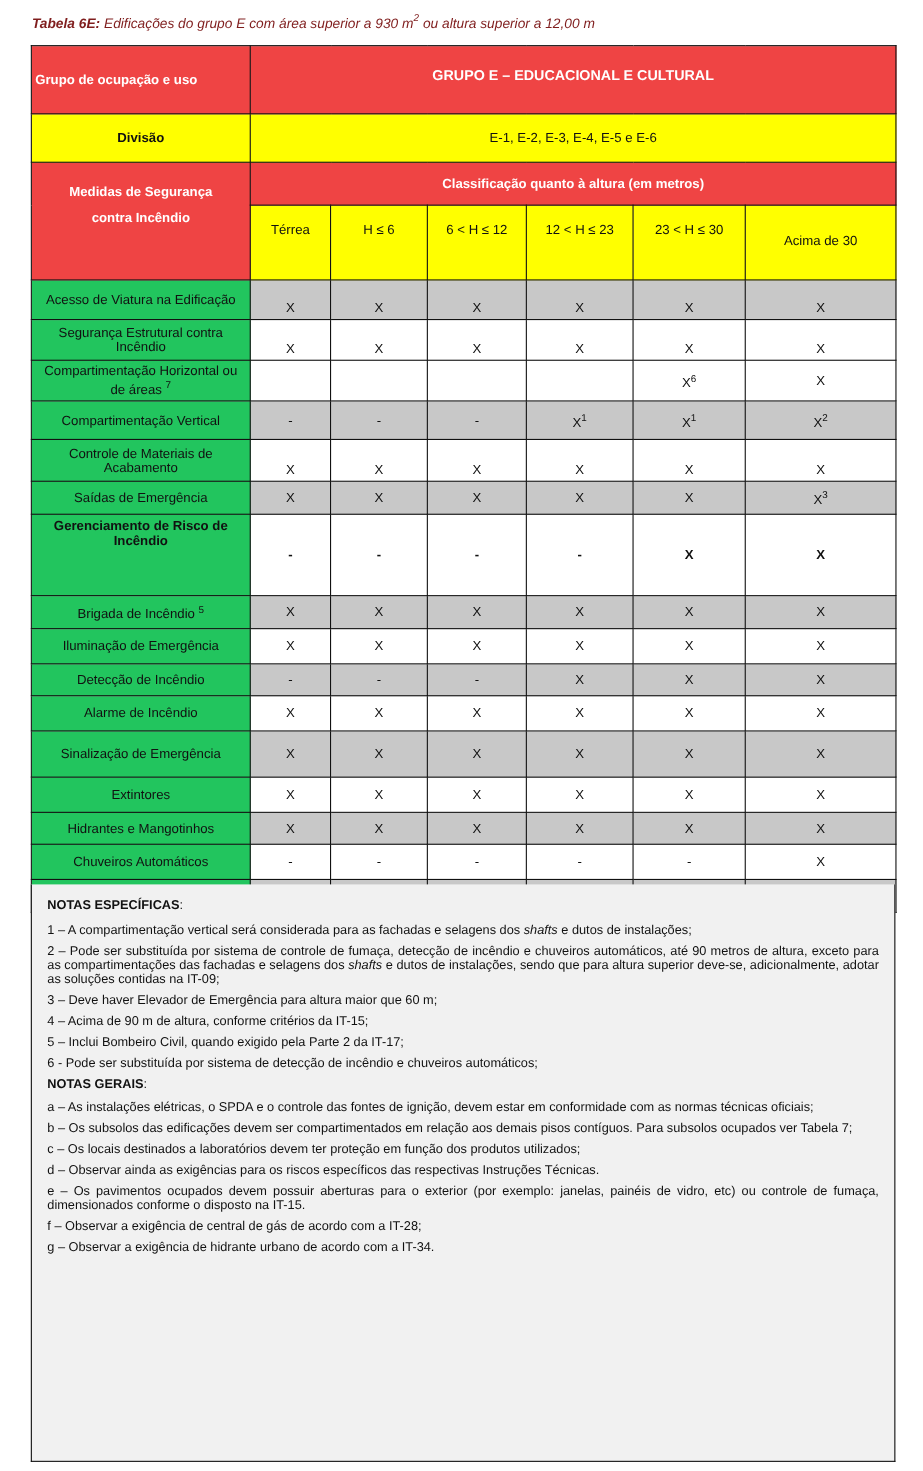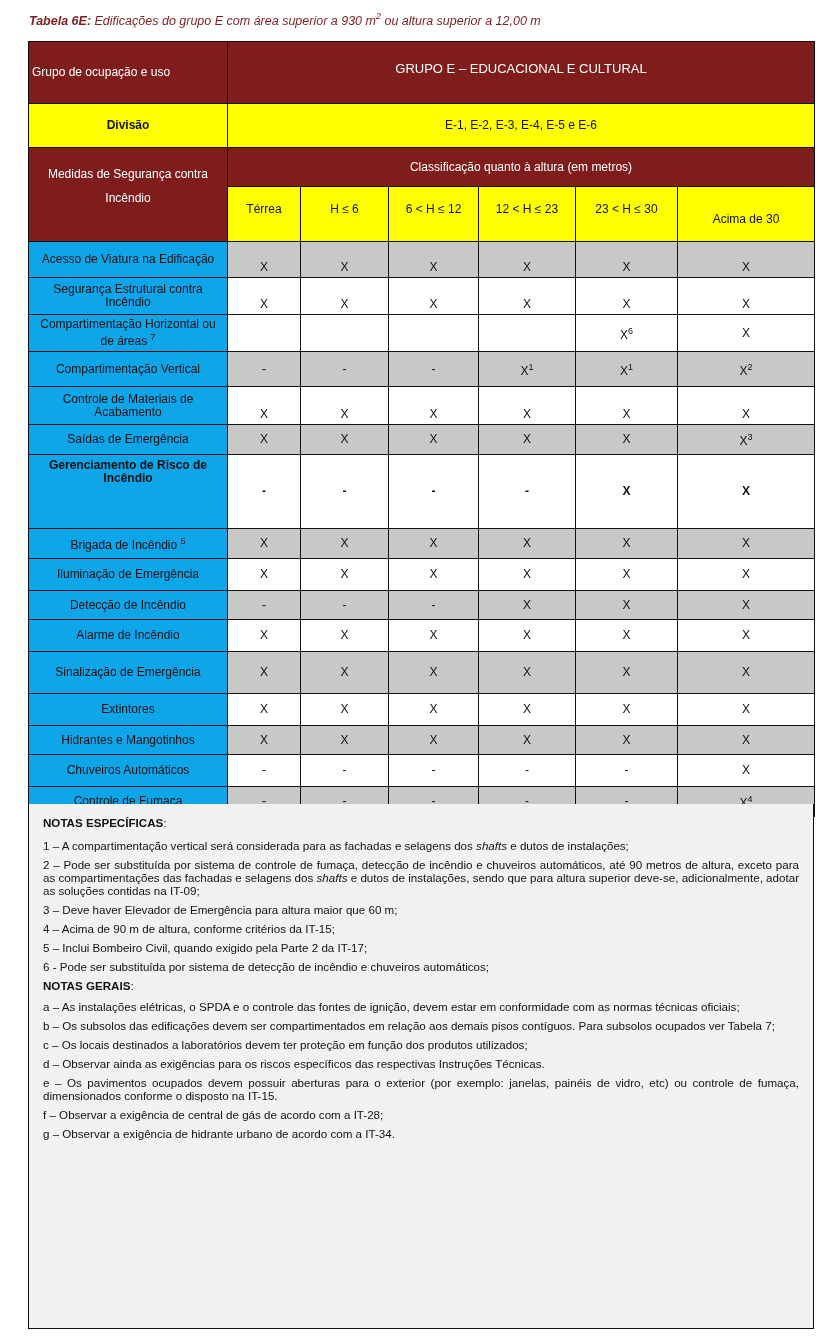--- a/index.html
+++ b/index.html
@@ -3,23 +3,23 @@
 <meta charset="utf-8">
 <style>
   html, body { margin: 0; padding: 0; background: #ffffff; }
   body { width: 839px; height: 1337px; position: relative; overflow: hidden;
          font-family: "Liberation Sans", sans-serif; color: #000; }
   .title { position: absolute; left: 29px; top: 12px; font-size: 12.5px; font-style: italic; color: #7f1d1d; white-space: nowrap; }
   .title b { font-weight: bold; }
   .title sup { font-size: 9px; position: relative; top: -1px; }
   table.main { position: absolute; left: 28px; top: 41px; border-collapse: collapse; table-layout: fixed; width: 786px; }
   table.main td { border: 1.5px solid #111; padding: 0; text-align: center; vertical-align: middle; font-size: 12px; line-height: 13px; }
-  .hdr-red { background: #7f1d1d; color: #fff; font-weight: normal; }
+  .hdr-red { background: #ef4444; color: #fff; font-weight: bold; }
   .hdr-yel { background: #ffff00; color: #111; }
-  .lbl { background: #0ea5e9; color: #111; }
+  .lbl { background: #22c55e; color: #111; }
   .gray td.v { background: #c8c8c8; }
   .white td.v { background: #ffffff; }
   td.v { font-size: 13px; color: #111; }
   td.v.bottom { vertical-align: bottom; padding-bottom: 3px; }
   td.v sup { font-size: 9px; }
   .notes { position: absolute; left: 28px; top: 804px; width: 784px; height: 524px; background: #f1f1f1;
            border-left: 1.5px solid #111; border-right: 1.5px solid #111; border-bottom: 1.5px solid #111; }
   .notes .inner { padding: 12px 14px 0 14px; font-size: 11.6px; color: #111; line-height: 13px; }
   .notes .heading { font-weight: bold; margin: 0 0 10px 0; }
   .notes p { margin: 0 0 6px 0; text-align: justify; }
@@ -49,21 +49,21 @@
       <td class="hdr-red" colspan="6" style="font-size:13px;vertical-align:top;padding-top:20px">GRUPO E – EDUCACIONAL E CULTURAL</td>
     </tr>
     <tr style="height:44px">
       <td class="hdr-yel" style="font-weight:bold">Divisão</td>
       <td class="hdr-yel" colspan="6">E-1, E-2, E-3, E-4, E-5 e E-6</td>
     </tr>
     <tr style="height:39px">
       <td class="hdr-red" rowspan="2" style="line-height:24px;padding:0 14px;vertical-align:top;padding-top:14px">Medidas de Segurança contra Incêndio</td>
       <td class="hdr-red" colspan="6">Classificação quanto à altura (em metros)</td>
     </tr>
-    <tr style="height:55px" id="height-row">
+    <tr style="height:68px" id="height-row">
         <td class="hdr-yel" style="vertical-align: top; padding-top: 16px;">Térrea</td>
         <td class="hdr-yel" style="vertical-align: top; padding-top: 16px;">H ≤ 6</td>
         <td class="hdr-yel" style="vertical-align: top; padding-top: 16px;">6 &lt; H ≤ 12</td>
         <td class="hdr-yel" style="vertical-align: top; padding-top: 16px;">12 &lt; H ≤ 23</td>
         <td class="hdr-yel" style="vertical-align: top; padding-top: 16px;">23 &lt; H ≤ 30</td>
         <td class="hdr-yel" style="vertical-align: top; padding-top: 26px;">Acima de 30</td>
       </tr>
   <tr class="gray" style="height: 36px;">
         <td class="lbl" style="padding: 0px 4px;"><span>Acesso de Viatura na Edificação</span></td>
         <td class="v bottom"><span>X</span></td>

